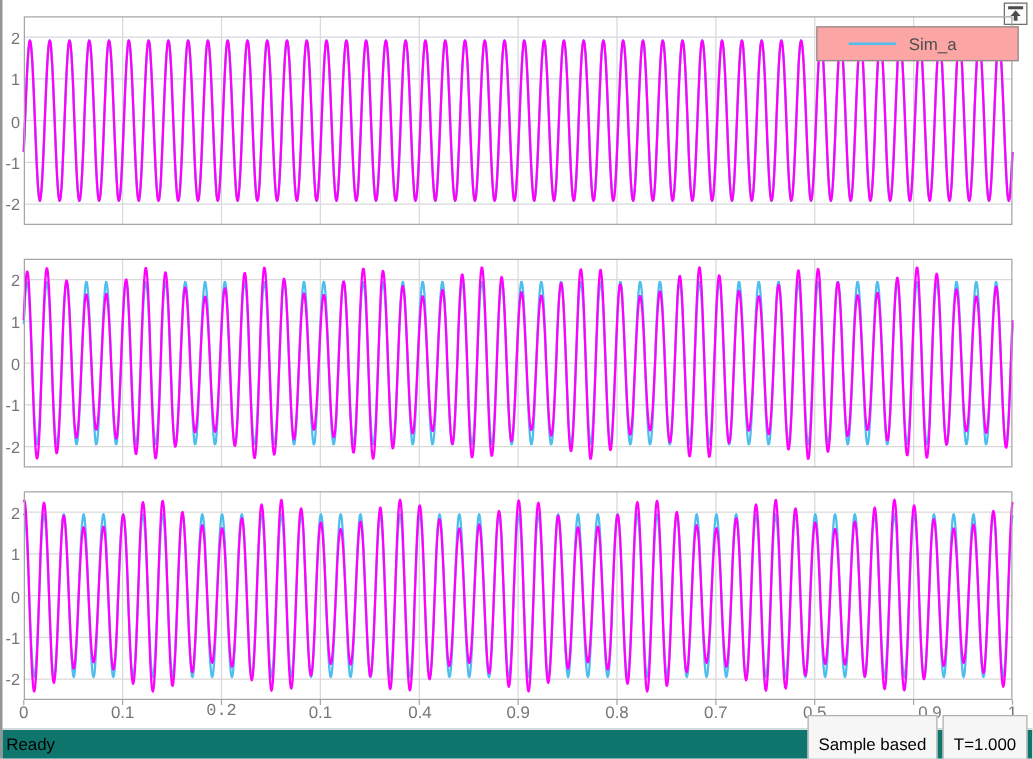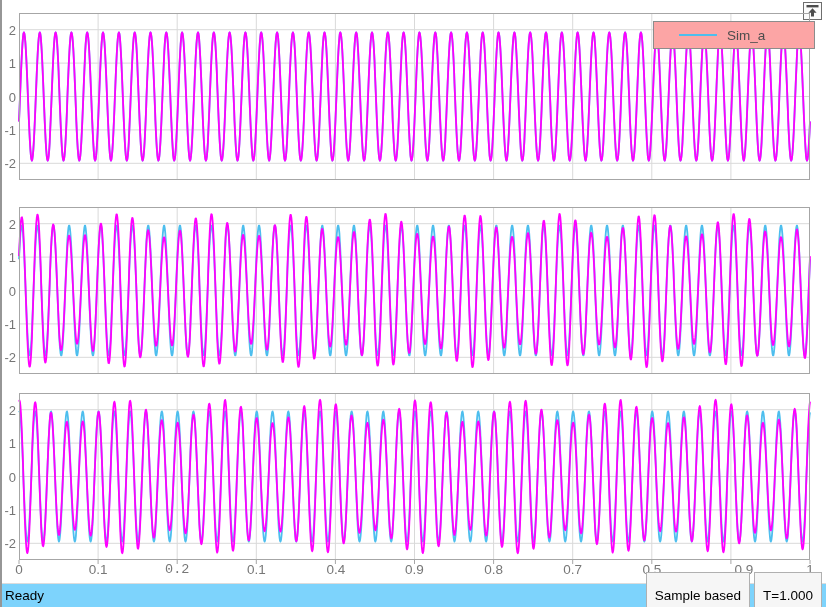--- a/index.html
+++ b/index.html
@@ -11,21 +11,21 @@
   #plot2{top:393px}
   .wave{position:absolute;left:0;top:0;overflow:visible;display:block}
   .yticks{position:absolute;left:0;top:0;width:0;height:0}
   .yticks span{position:absolute;left:-18px;width:15px;text-align:right;font-size:13px;color:#757575;line-height:15px}
   .legend{position:absolute;top:8px;right:-5px;width:128px;background:#fca5a5;border:1px solid #8c8c8c;padding:3px 16px;z-index:5}
   .lrow{display:flex;align-items:center;height:20px;padding:0 9px}
   .lline{width:38px;height:0;border-top:2px solid #000;margin-right:10px;flex:none}
   .llabel{font-size:13.5px;color:#4d4d4d;white-space:nowrap}
   #xlabels{position:absolute;left:0;top:562px;width:826px;height:16px}
   #xlabels span{position:absolute;width:40px;margin-left:-20px;text-align:center;font-size:13.5px;color:#777777;line-height:16px}
-  #statusbar{position:absolute;left:0;bottom:0;width:100%;height:24px;background:#7dd3fc;border-top:1px solid #dcdcdc;display:flex;align-items:center;font-size:13.5px;color:#000;box-sizing:border-box;padding:0 4px 0 3px}
+  #statusbar{position:absolute;left:0;bottom:0;width:100%;height:24px;background:#0f766e;border-top:1px solid #dcdcdc;display:flex;align-items:center;font-size:13.5px;color:#000;box-sizing:border-box;padding:0 4px 0 3px}
   #statusbar .spacer{flex:1}
   .sbox{background:#f6f6f6;border:1px solid #b0b0b0;height:17px;line-height:17px;padding:14px 8px;margin-left:4px;white-space:nowrap}
   #dock-btn{position:absolute;top:2px;right:4px;width:19px;height:18px;padding:0;border:1px solid #6e6e6e;background:#fbfbfb;cursor:pointer;display:flex;align-items:center;justify-content:center}
 </style>
 </head>
 <body>
 
 <div id="window">
 
   <button id="dock-btn" title="">

